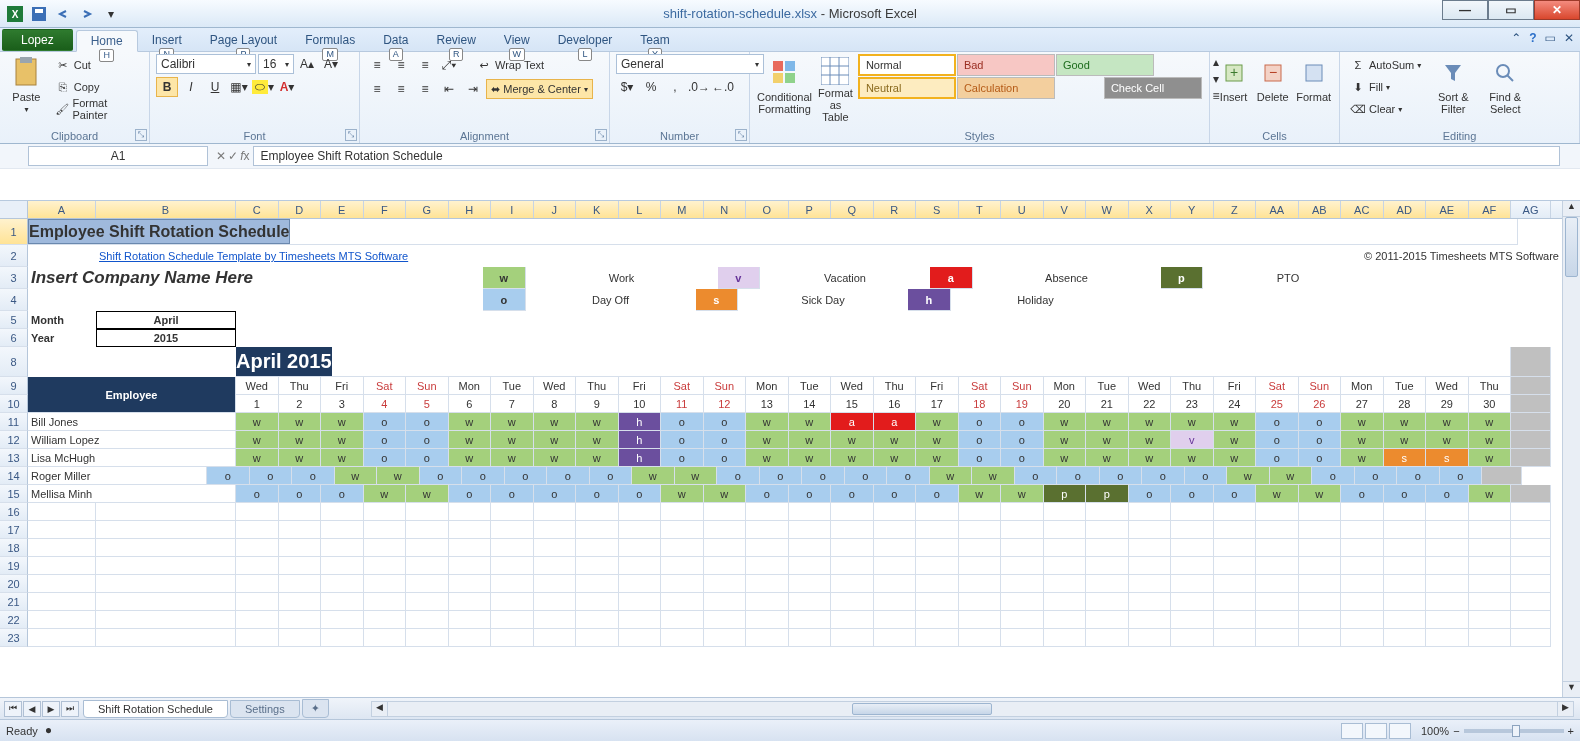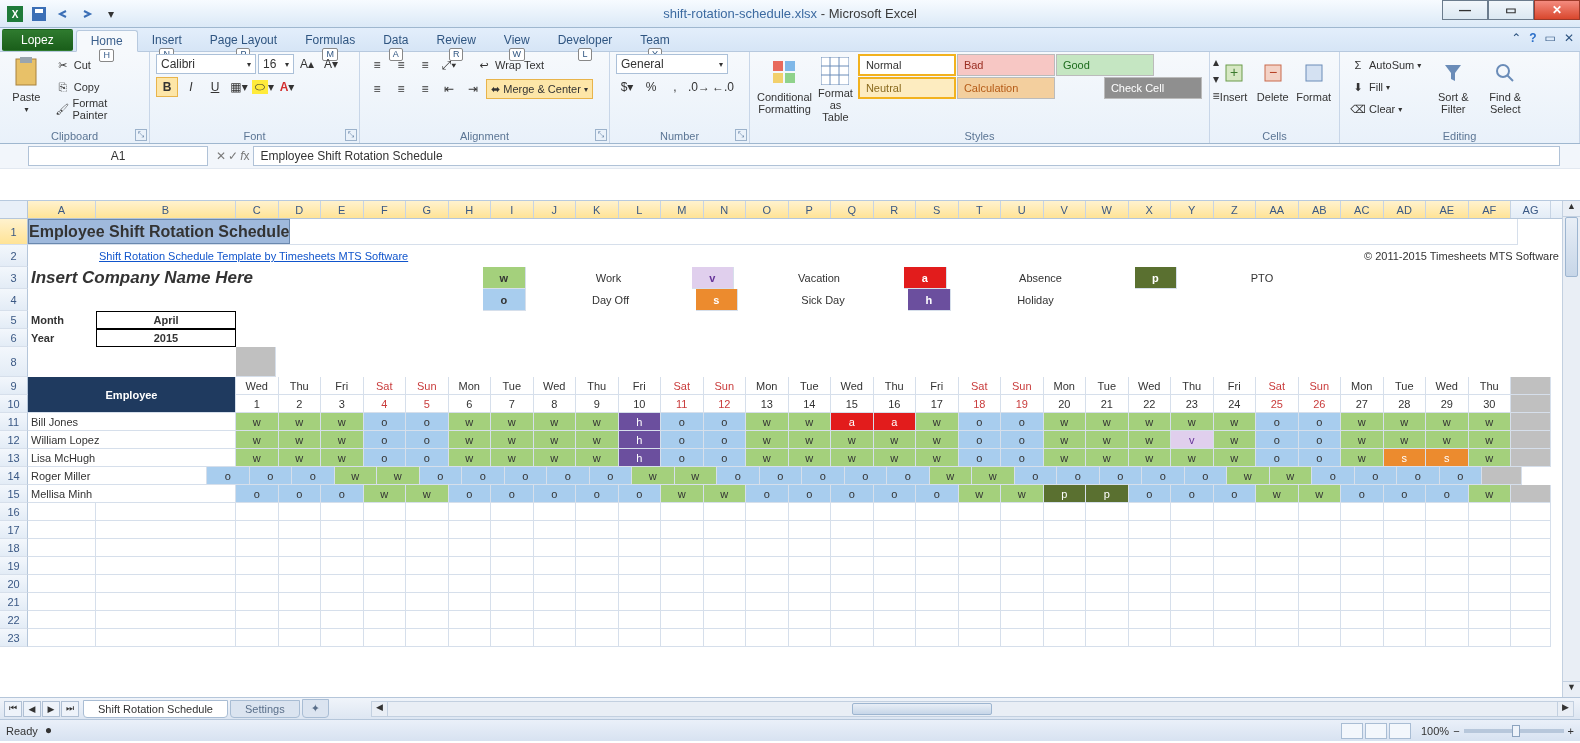--- a/index.html
+++ b/index.html
@@ -283,21 +283,21 @@
             <span style="font-size:8px">▾</span>
           </div>
       </div>
     </div>
     <div class="gtitle">Alignment</div>
     <div class="launcher">⤡</div>
   </div>
 
   <div class="group" style="width:140px">
     <div class="gbody" style="flex-direction:column;gap:3px">
-      <div class="fontbox" style="width:112px">
+      <div class="fontbox" style="width:148px">
           <span>General</span>
           <span style="margin-left:auto;font-size:8px">▾</span>
         </div>
       <div style="display:flex;gap:2px">
         <div class="iconbtn btn">$▾</div>
         <div class="iconbtn btn">%</div>
         <div class="iconbtn btn">,</div>
         <div class="iconbtn btn">.0→</div>
         <div class="iconbtn btn">←.0</div>
       </div>
@@ -491,21 +491,21 @@
           </div>
           <div class="cell" style="flex:1;border:none"></div>
           <div class="cell" style="width:260px;border:none;justify-content:flex-end;font-size:11px">© 2011-2015 Timesheets MTS Software</div>
         </div>
         <div class="row" style="height: 22px;">
           <div class="rh">3</div>
           <div class="cell" style="width:455px;border:none">
             <span class="companyname">Insert Company Name Here</span>
           </div>
           <div class="cell cDay lg-w" style="font-weight:bold">w</div>
-          <div class="cell" style="width:166px;border:none;justify-content:center">Work</div>
+          <div class="cell" style="width:192px;border:none;justify-content:center">Work</div>
           <div class="cell cDay lg-v" style="font-weight:bold">v</div>
           <div class="cell" style="width:170px;border:none;justify-content:center">Vacation</div>
           <div class="cell cDay lg-a" style="font-weight:bold">a</div>
           <div class="cell" style="width:188px;border:none;justify-content:center">Absence</div>
           <div class="cell cDay lg-p" style="font-weight:bold">p</div>
           <div class="cell" style="width:170px;border:none;justify-content:center">PTO</div>
           <div class="cell" style="flex:1;border:none"></div>
         </div>
         <div class="row" style="height: 22px;">
           <div class="rh">4</div>
@@ -526,20 +526,23 @@
         </div>
         <div class="row" style="height: 18px;">
           <div class="rh">6</div>
           <div class="cell cA" style="font-weight:bold;border:none">Year</div>
           <div class="cell cB boxed">2015</div>
           <div class="cell" style="flex:1;border:none"></div>
         </div>
         <div class="row" style="height: 30px;">
           <div class="rh">8</div>
           <div class="cell" style="width:208px;border:none"></div>
+          <div class="cell" style="width:1275px;padding:0">
+            <div class="monthhdr">April 2015</div>
+          </div>
           <div class="cell cAG"></div>
         </div>
         <div class="row" style="height: 18px;">
           <div class="rh">9</div>
           <div class="cell emphdr" style="width:208px;height:36px;position:relative;z-index:2;margin-bottom:-18px">Employee</div>
           <div class="cell cDay ">Wed</div>
           <div class="cell cDay ">Thu</div>
           <div class="cell cDay ">Fri</div>
           <div class="cell cDay weekend">Sat</div>
           <div class="cell cDay weekend">Sun</div>

